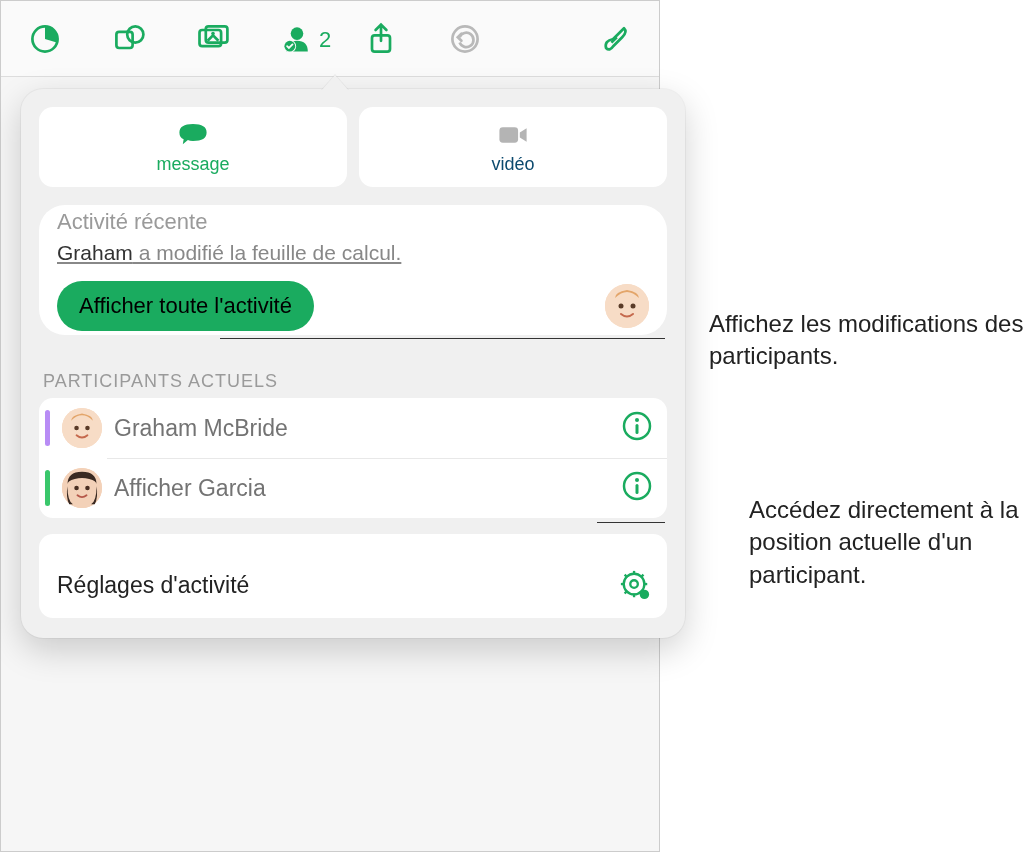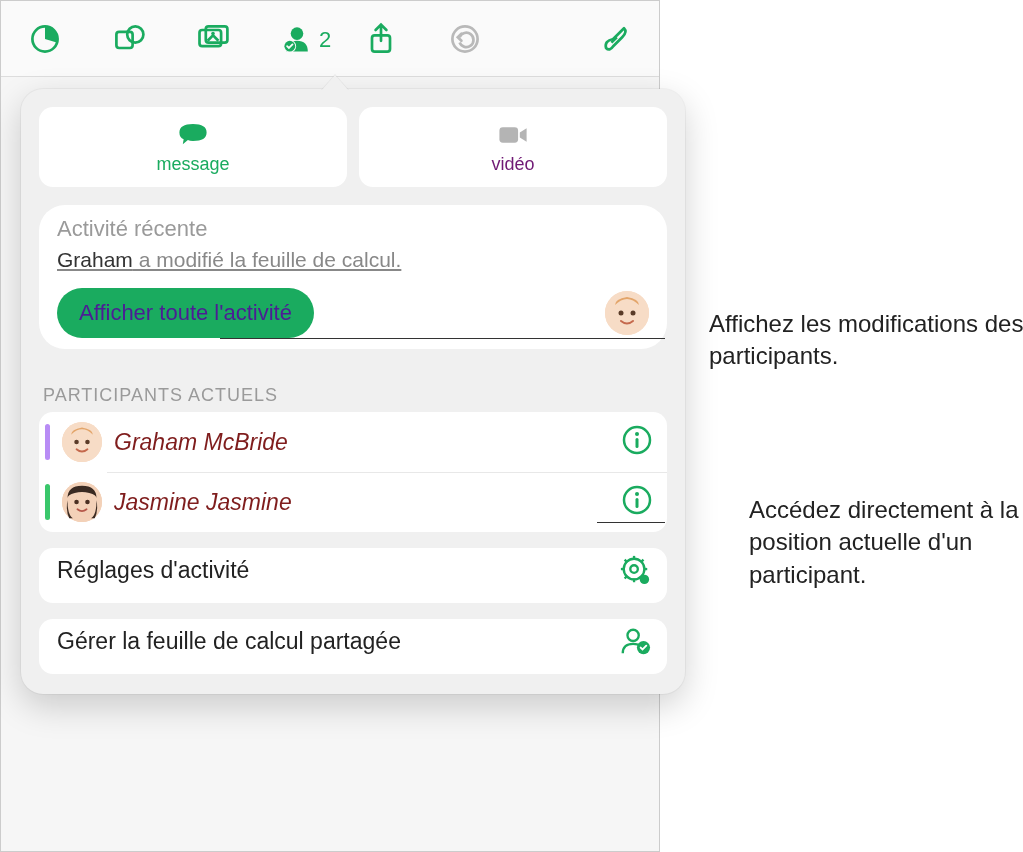--- a/index.html
+++ b/index.html
@@ -71,27 +71,27 @@
     border-radius: 14px;
     height: 80px;
     display: flex;
     flex-direction: column;
     align-items: center;
     justify-content: center;
     gap: 4px;
     cursor: pointer;
   }
   .comm-btn.active .comm-label { color: #1aab5f; font-weight: 500; }
-  .comm-btn .comm-label { color: #701a75; font-size: 18px; }
+  .comm-btn .comm-label { color: #0c4a6e; font-size: 18px; }
   .comm-btn svg { width: 34px; height: 30px; }
   .card {
     background: #fff;
     border-radius: 26px;
     margin-top: 18px;
-    padding: 11px 18px;
+    padding: 4px 18px;
   }
   .section-title {
     color: #9a9a9a;
     font-size: 22px;
     font-weight: 400;
     margin-bottom: 6px;
   }
   .activity-line {
     font-size: 21px;
     color: #888;
@@ -100,21 +100,21 @@
   }
   .activity-line strong { color: #333; font-weight: 500; }
   .activity-row {
     display: flex;
     align-items: center;
     justify-content: space-between;
     gap: 12px;
   }
   .pill {
     background: #1aab5f;
-    color: #4c1d95;
+    color: #000000;
     font-size: 22px;
     font-weight: 500;
     border-radius: 999px;
     padding: 12px 22px;
     cursor: pointer;
     white-space: nowrap;
   }
   .avatar {
     width: 44px; height: 44px; border-radius: 50%;
     background: #f8d9c0;
@@ -144,30 +144,30 @@
   }
   .list-row + .list-row::before {
     content:"";
     position:absolute;
     left:68px; right:0; top:0;
     height:1px; background:#e8e8e8;
   }
   .presence-bar {
     width: 5px; height: 36px; border-radius: 3px;
   }
-  .row-name { font-size: 23px; color: #7f1d1d; flex: 1; font-style: italic; }
+  .row-name { font-size: 23px; color: #737373; flex: 1; }
   .info-icon svg { width: 32px; height: 32px; }
   .settings-row {
     background: #fff;
     border-radius: 14px;
     margin-top: 16px;
     display: flex;
     align-items: center;
     justify-content: space-between;
-    padding: 6px 16px 17px 18px;
+    padding: 35px 16px 17px 18px;
     cursor: pointer;
   }
   .settings-label { font-size: 23px; color: #222; }
   .callout {
     position: absolute;
     font-size: 24px;
     color: #222;
     line-height: 1.35;
     width: 340px;
     margin-left: 33px;
@@ -319,21 +319,21 @@
           <svg viewBox="0 0 44 44" width="40" height="40">
             <circle cx="22" cy="22" r="22" fill="#f3d1b8"></circle>
             <path d="M6 18 Q6 4 22 4 Q38 4 38 18 Q38 14 30 12 Q22 10 14 12 Q6 14 6 18 Z" fill="#3a2a22"></path>
             <path d="M6 20 Q6 36 12 40 L8 40 Q4 32 6 20 Z" fill="#3a2a22"></path>
             <path d="M38 20 Q38 36 32 40 L36 40 Q40 32 38 20 Z" fill="#3a2a22"></path>
             <circle cx="16" cy="22" r="2.5" fill="#4a2f22"></circle>
             <circle cx="28" cy="22" r="2.5" fill="#4a2f22"></circle>
             <path d="M17 30 Q22 34 27 30" stroke="#b5584a" stroke-width="2" fill="none" stroke-linecap="round"></path>
           </svg>
         </div>
-        <div class="row-name">Jasmine Jasmine</div>
+        <div class="row-name">Afficher Garcia</div>
         <div class="info-icon">
           <svg viewBox="0 0 32 32">
             <circle cx="16" cy="16" r="13" fill="none" stroke="#1aab5f" stroke-width="2.5"></circle>
             <circle cx="16" cy="10" r="2" fill="#1aab5f"></circle>
             <rect x="14.5" y="14" width="3" height="10" rx="1.5" fill="#1aab5f"></rect>
           </svg>
         </div>
       </div>
     </div>
 
@@ -349,29 +349,20 @@
             <line x1="26" y1="16" x2="30" y2="16"></line>
           <line x1="6" y1="6" x2="9" y2="9"></line>
             <line x1="23" y1="23" x2="26" y2="26"></line>
           <line x1="6" y1="26" x2="9" y2="23"></line>
             <line x1="23" y1="9" x2="26" y2="6"></line>
         </g>
         <circle cx="27" cy="27" r="5" fill="#1aab5f"></circle>
       </svg>
     </div>
 
-    <div class="settings-row">
-      <span class="settings-label">Gérer la feuille de calcul partagée</span>
-      <svg viewBox="0 0 34 34" width="32" height="32">
-        <circle cx="15" cy="11" r="6" fill="none" stroke="#1aab5f" stroke-width="2.5"></circle>
-        <path d="M4 30 Q4 20 15 20 Q26 20 26 30" fill="none" stroke="#1aab5f" stroke-width="2.5"></path>
-        <circle cx="26" cy="24" r="7" fill="#1aab5f"></circle>
-        <path d="M23 24 L25 26 L29 22" stroke="#fff" stroke-width="2" fill="none" stroke-linecap="round"></path>
-      </svg>
-    </div>
 
   </div>
 </div>
 
 <div class="callout-line" style="left:220px;top:338px;width:445px"></div>
 <div class="callout" style="left:676px;top:308px">Affichez les modifications des participants.</div>
 
 <div class="callout-line" style="left:597px;top:522px;width:68px"></div>
 <div class="callout" style="left:716px;top:494px">Accédez directement à la position actuelle d'un participant.</div>
 

